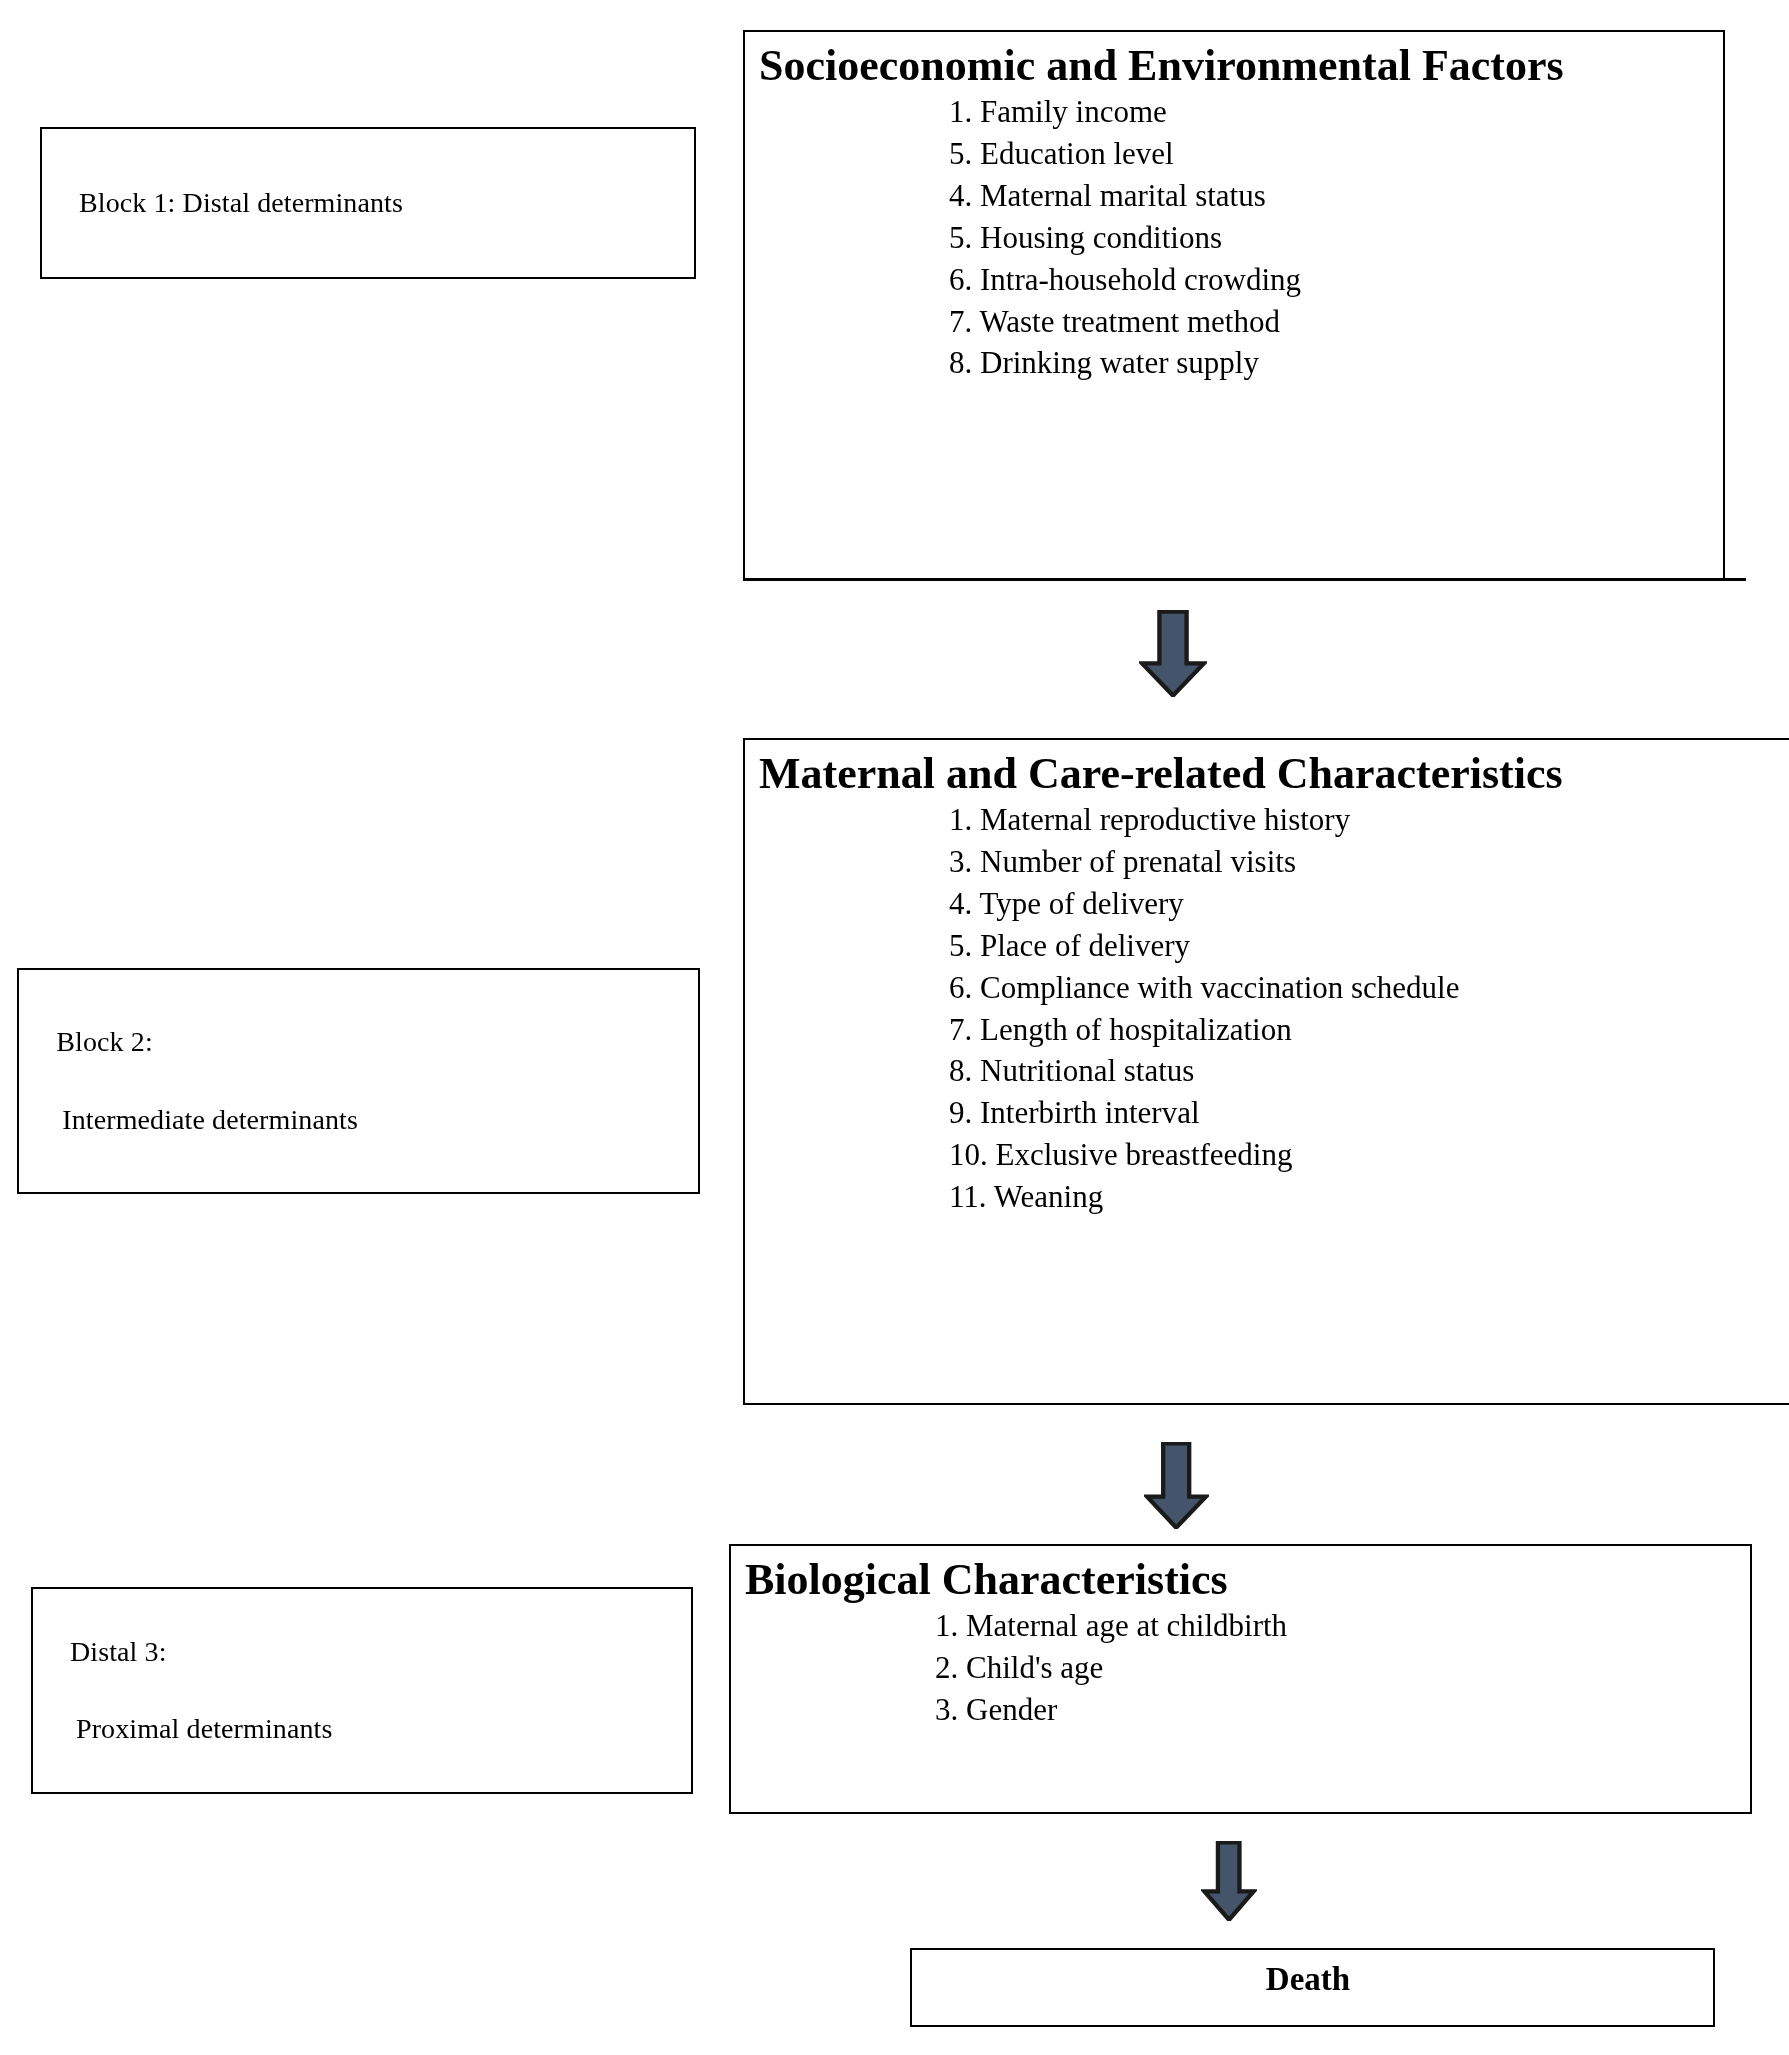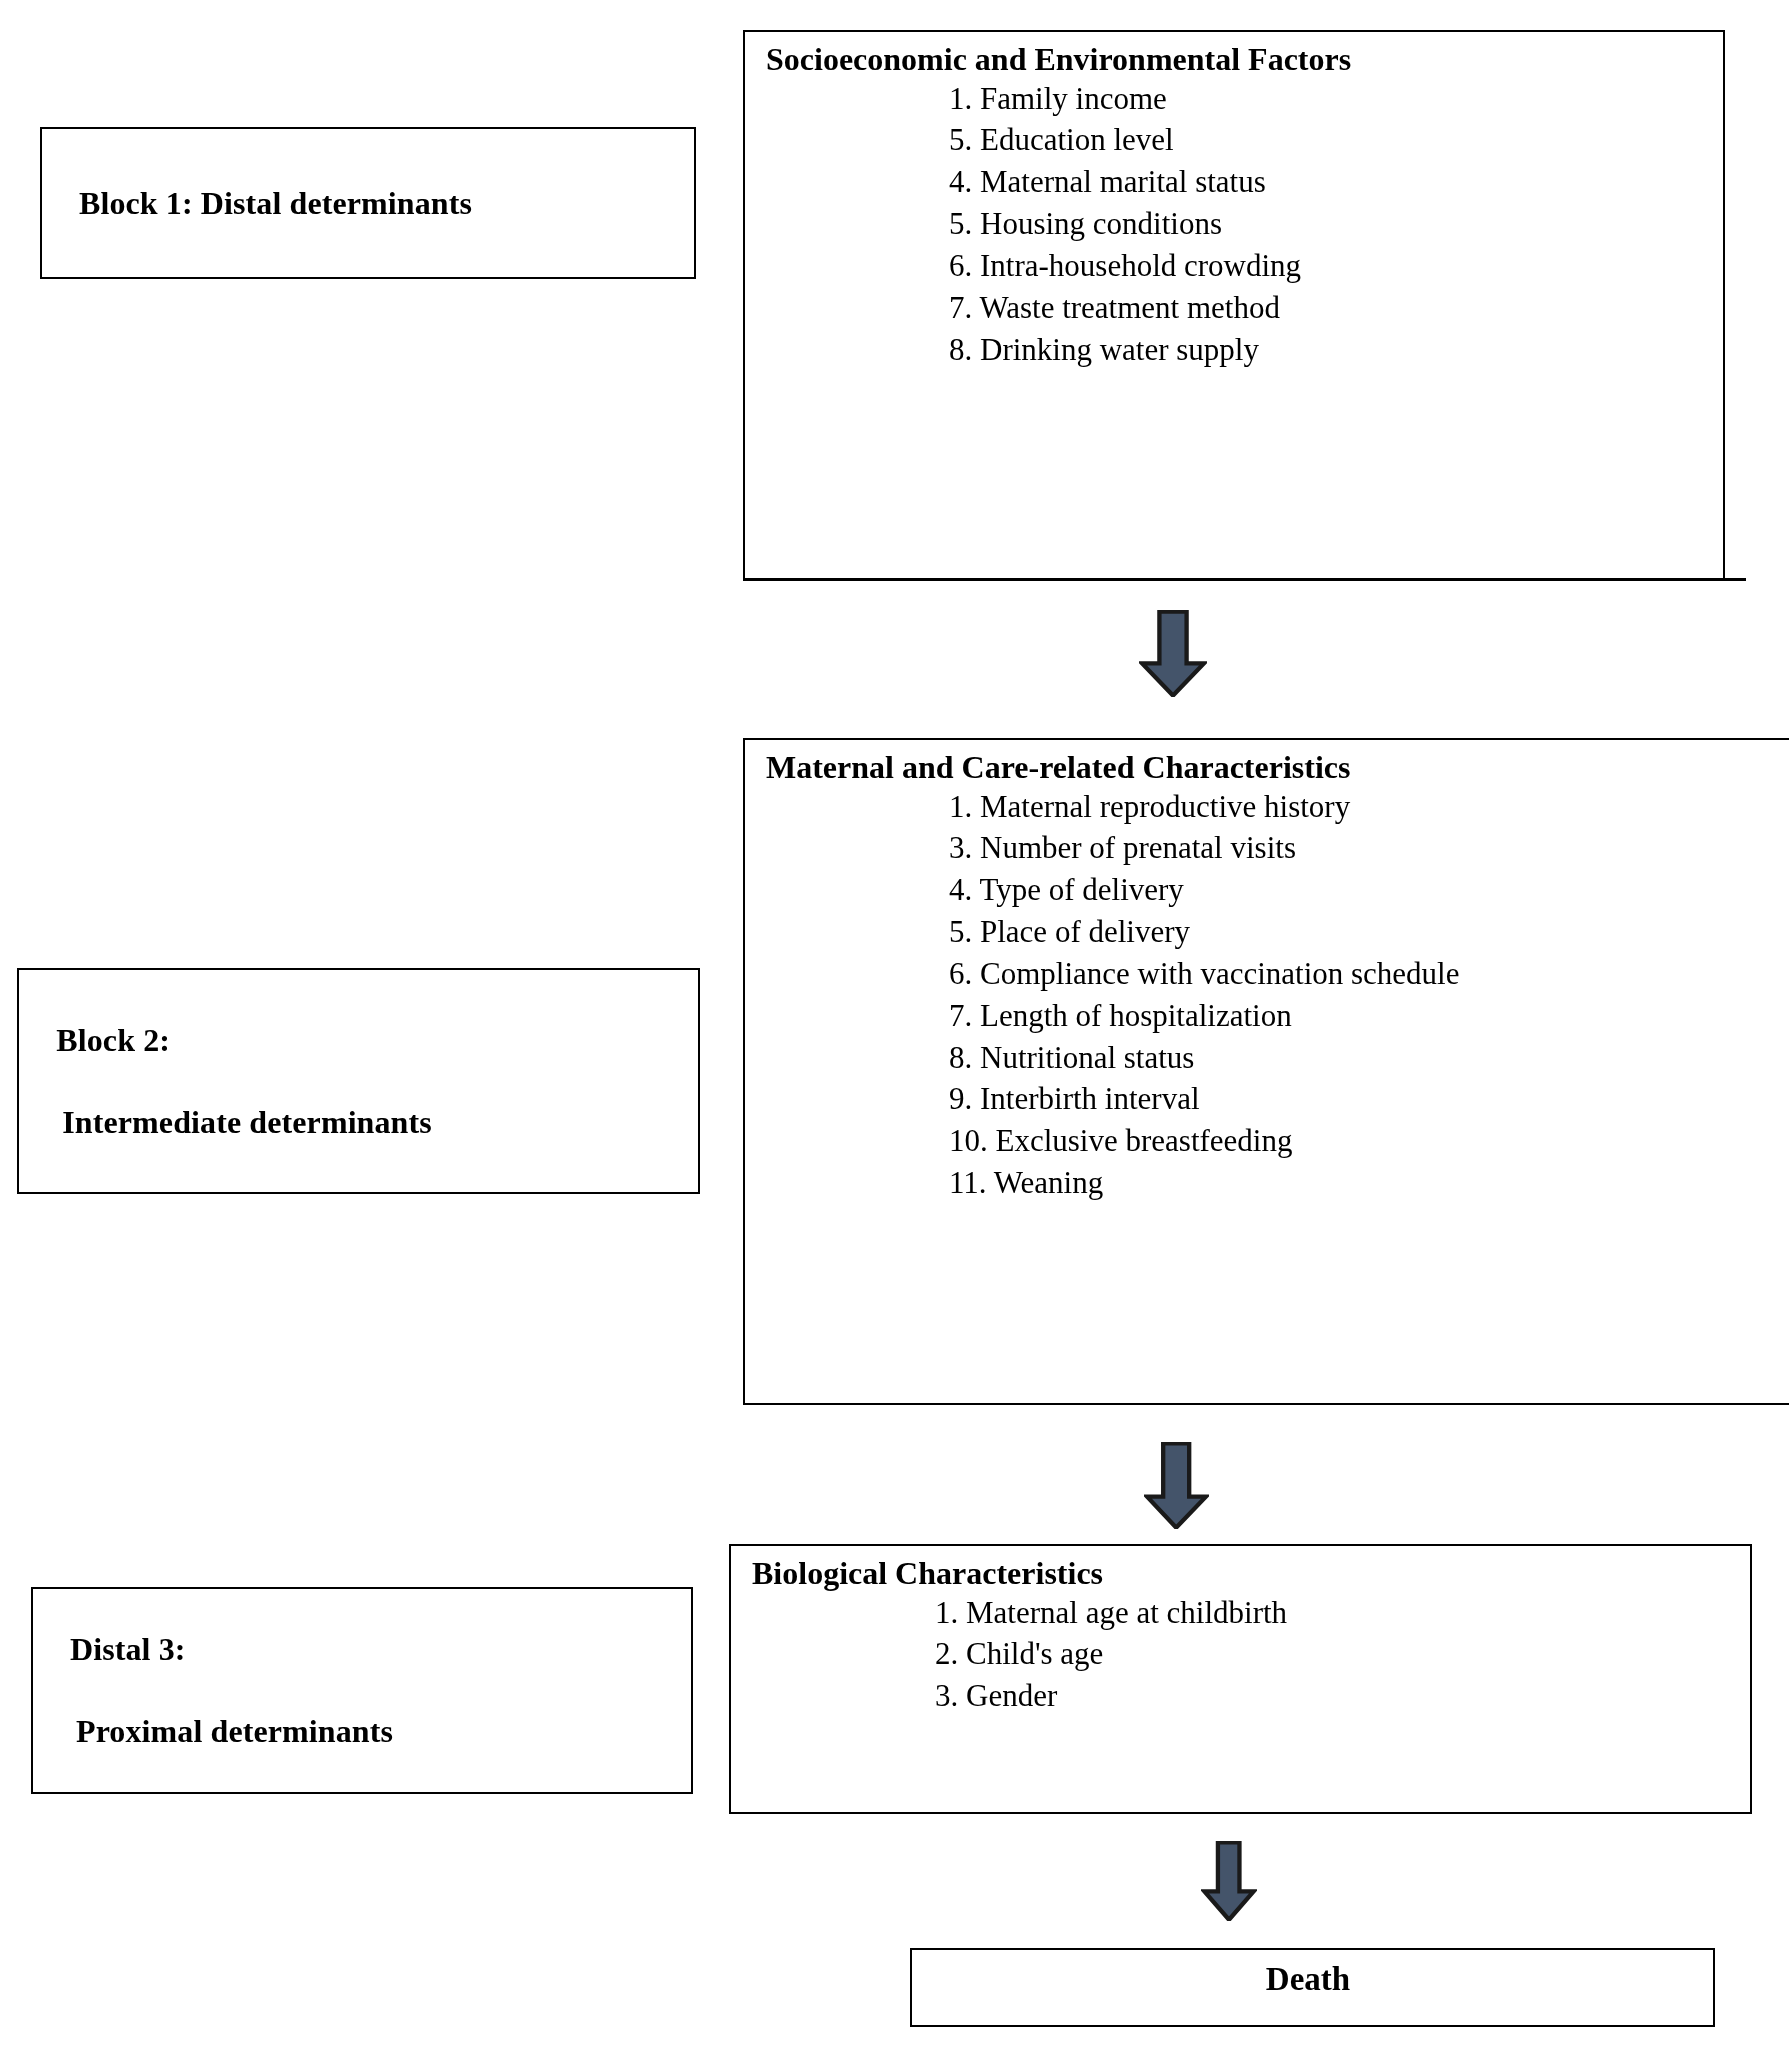--- a/index.html
+++ b/index.html
@@ -25,41 +25,41 @@
     background: #ffffff;
   }
 
   
   .label-box {
     display: flex;
     flex-direction: column;
     justify-content: center;
   }
   .label-line {
-    font-weight: bold;
-    font-size: 32px;
+    font-weight: normal;
+    font-size: 28px;
     line-height: 1.15;
     padding-left: 37px;
     letter-spacing: 0.1px;
     white-space: nowrap;
   }
   .label-line.gap {
     margin-top: 45px;
     margin-left: 6px;
   }
 
   
   .content-box {
     padding: 8.7px 0 0 0;
   }
   .content-title {
     font-weight: bold;
-    font-size: 32px;
+    font-size: 44px;
     line-height: 1.15;
-    padding-left: 21px;
+    padding-left: 14px;
     white-space: nowrap;
   }
   .content-list {
     list-style: none;
     margin: 0;
     padding: 0;
   }
   .content-list li {
     font-size: 31px;
     line-height: 1.15;

